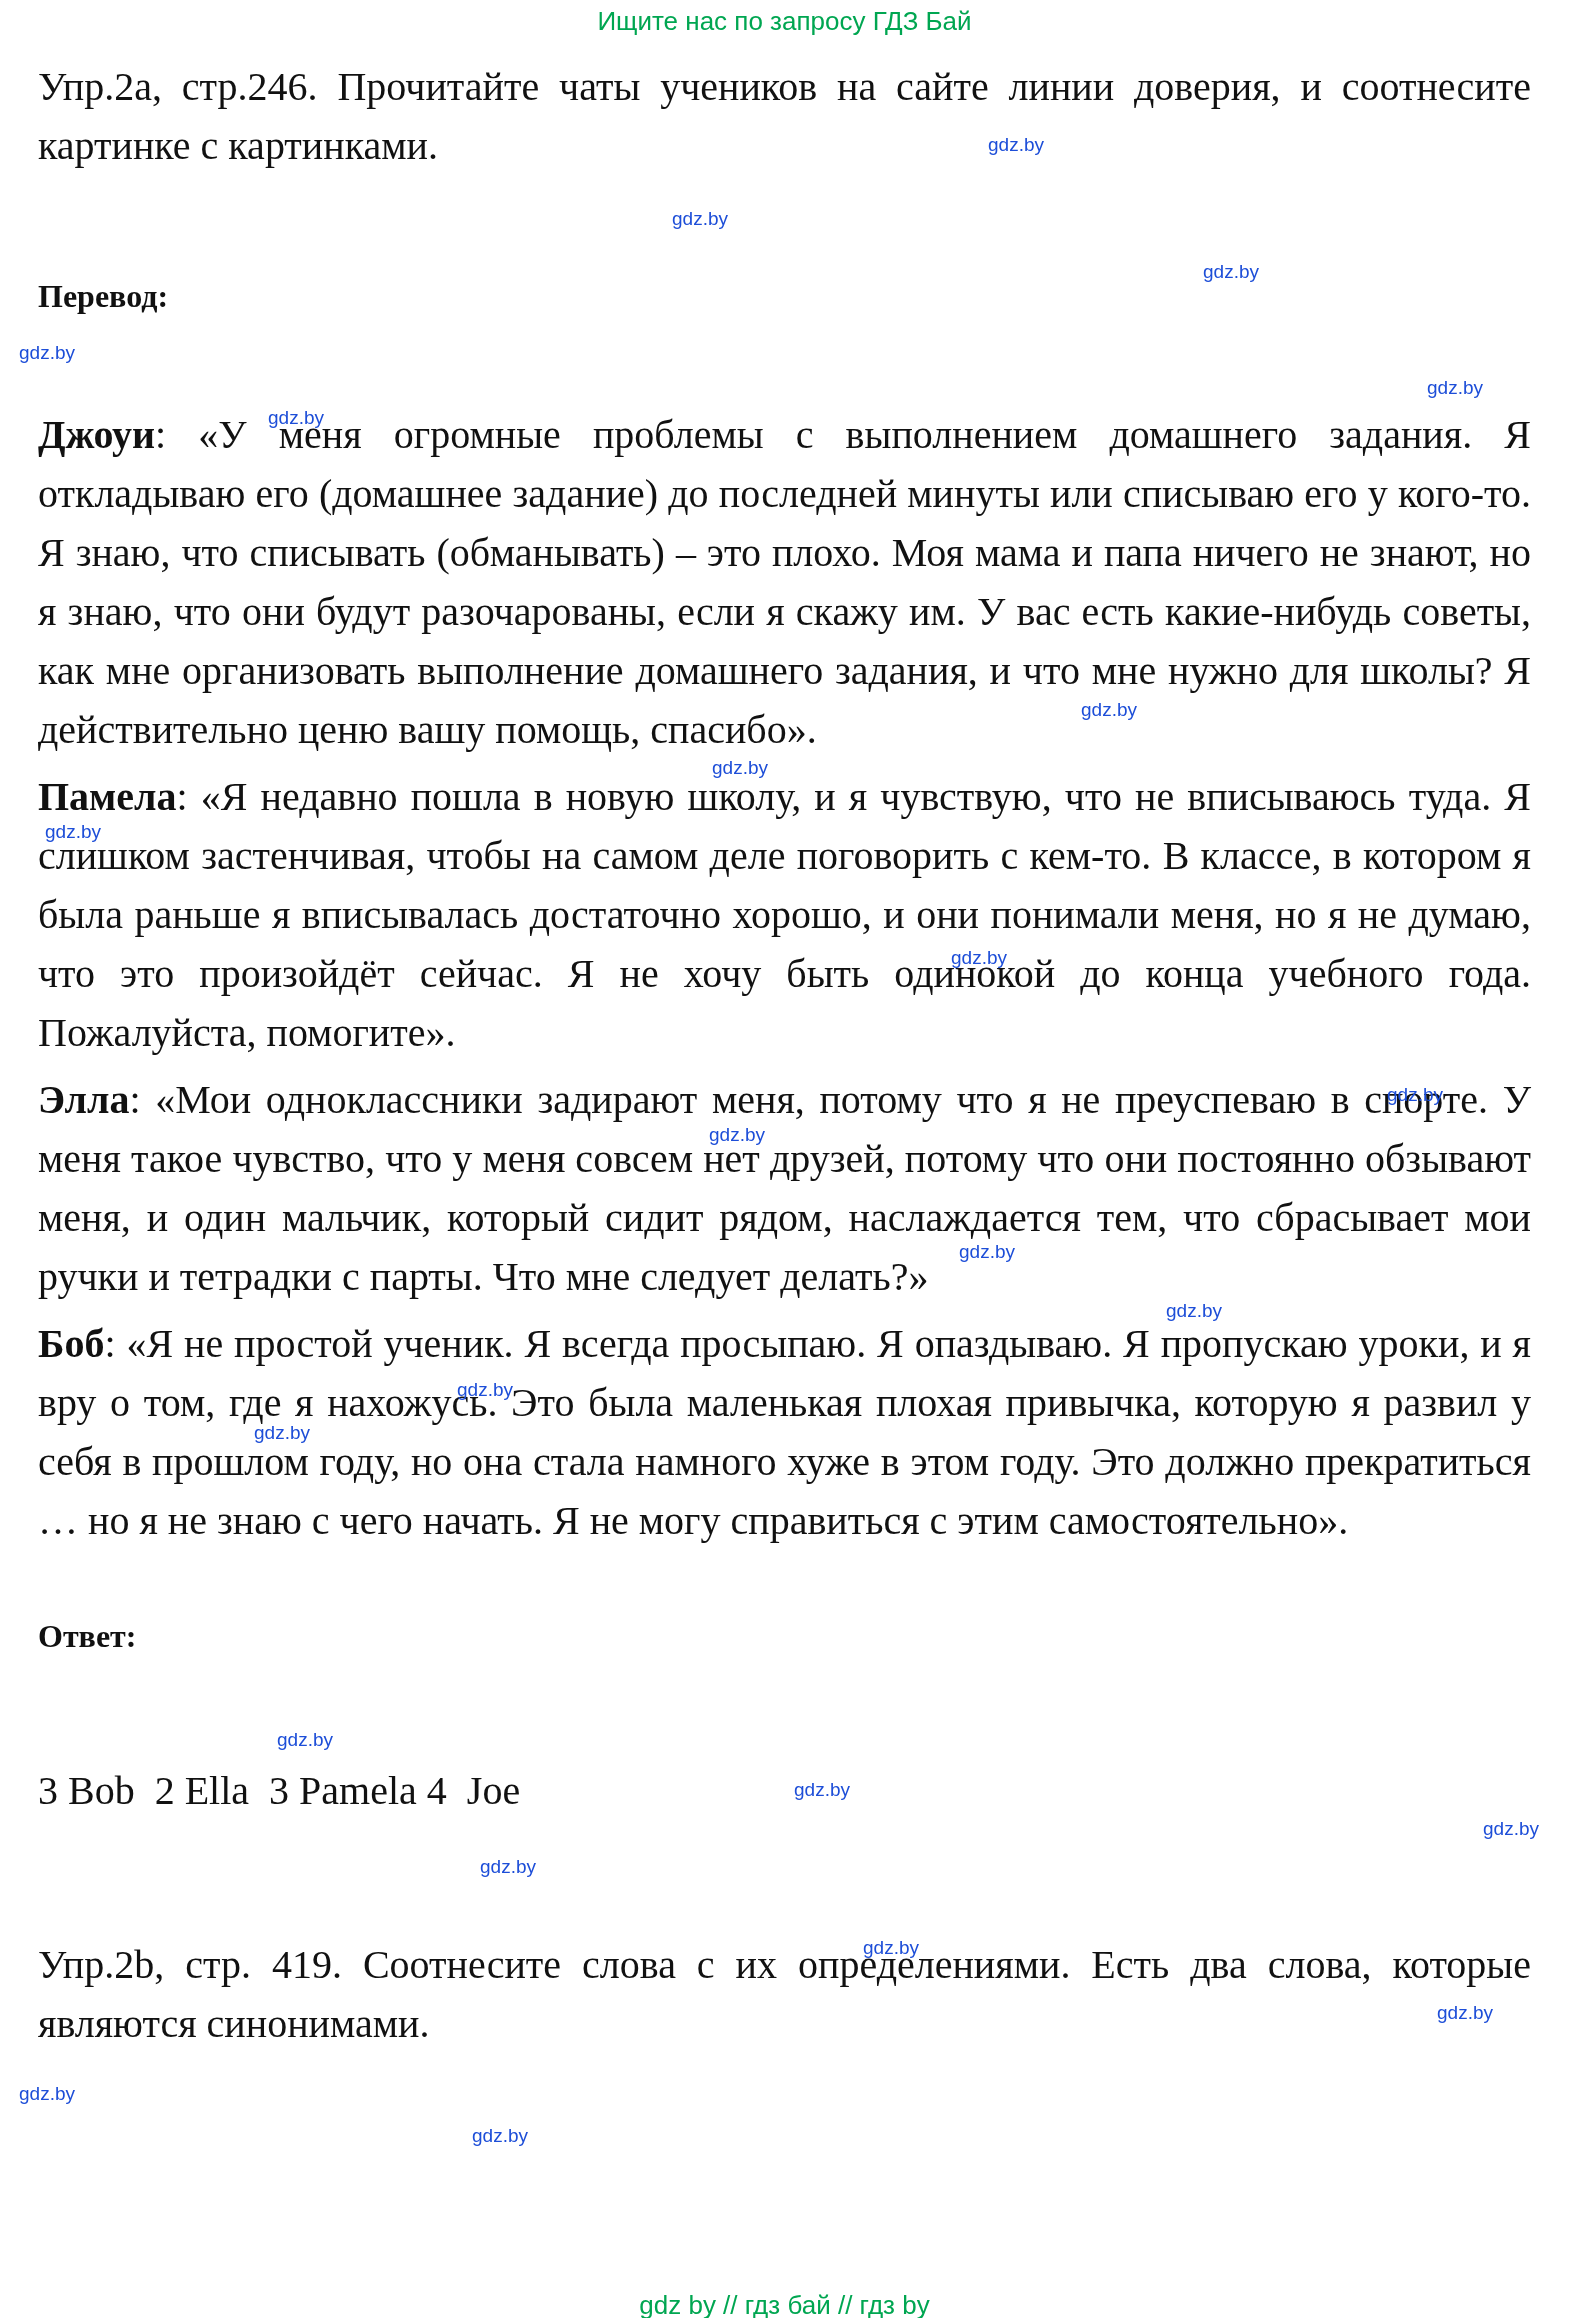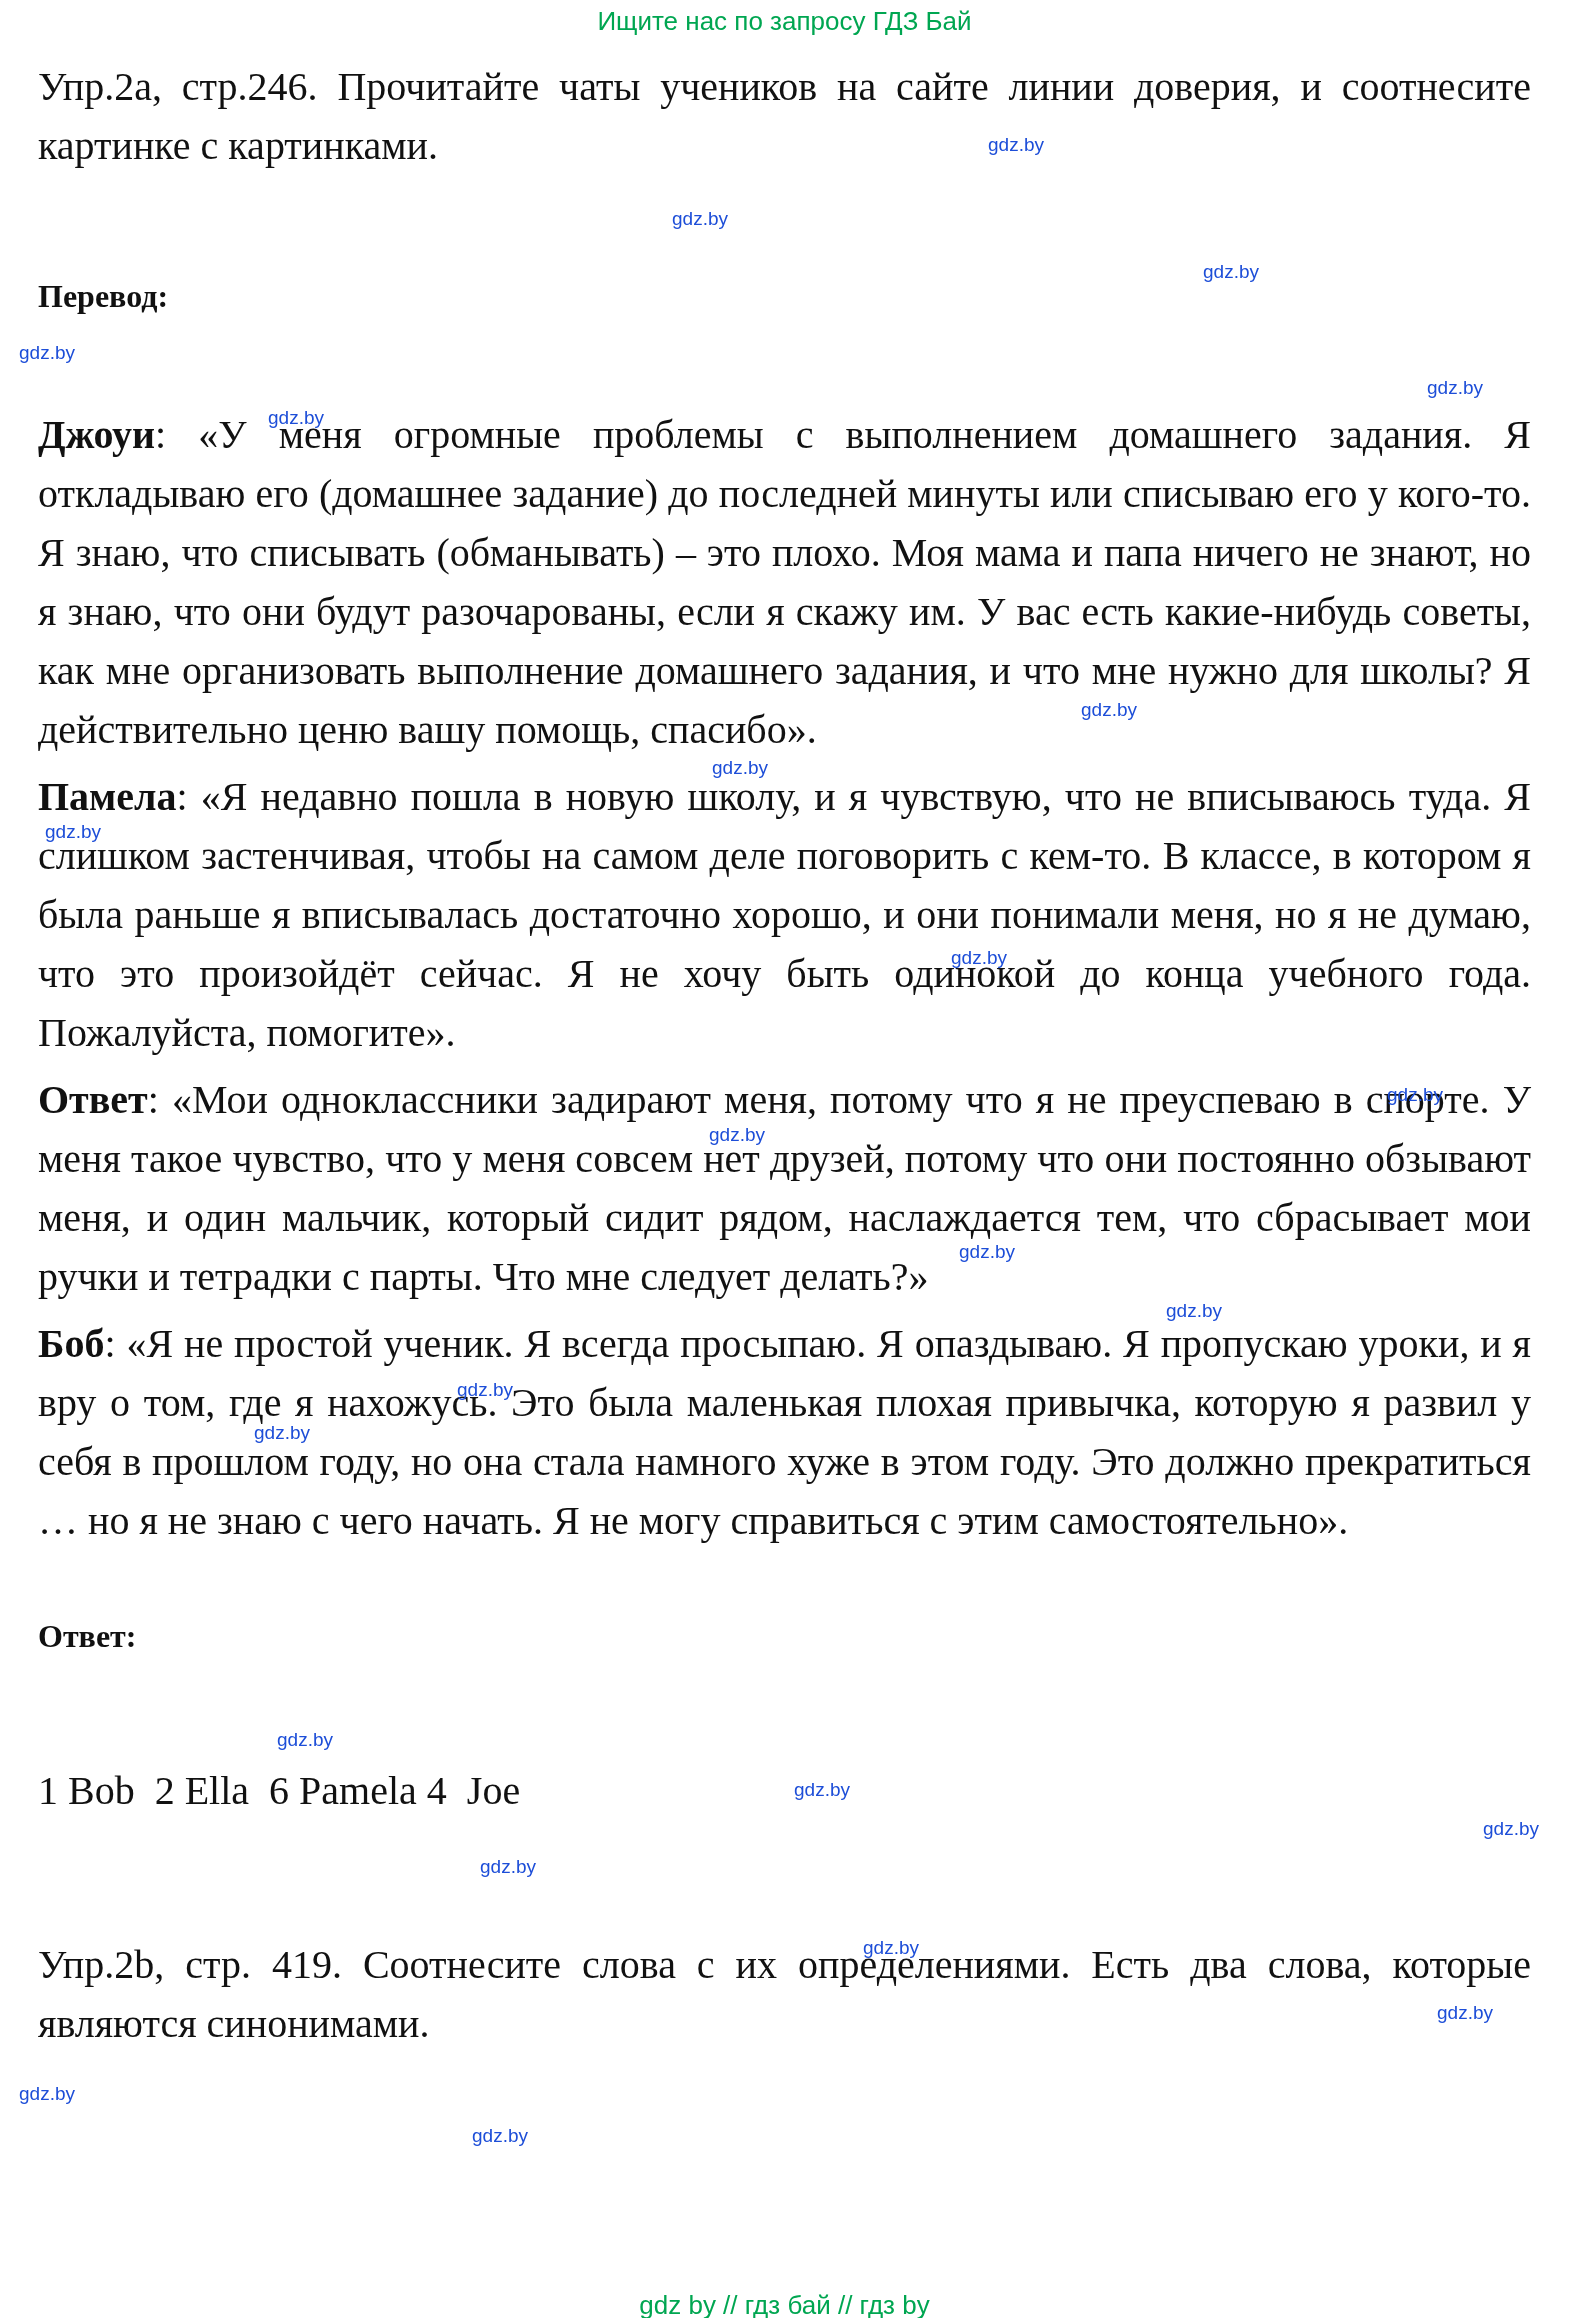--- a/index.html
+++ b/index.html
@@ -65,27 +65,27 @@
   <div class="inner">
 
     <p class="para p-ex2a">Упр.2а, стр.246. Прочитайте чаты учеников на сайте линии доверия, и соотнесите картинке с картинками.</p>
 
     <p class="heading h-perevod">Перевод:</p>
 
     <p class="para chat chat-first"><span class="chat-name">Джоуи</span><span>: «У меня огромные проблемы с выполнением домашнего задания. Я откладываю его (домашнее задание) до последней минуты или списываю его у кого-то. Я знаю, что списывать (обманывать) – это плохо. Моя мама и папа ничего не знают, но я знаю, что они будут разочарованы, если я скажу им. У вас есть какие-нибудь советы, как мне организовать выполнение домашнего задания, и что мне нужно для школы? Я действительно ценю вашу помощь, спасибо».</span></p>
 
     <p class="para chat"><span class="chat-name">Памела</span><span>: «Я недавно пошла в новую школу, и я чувствую, что не вписываюсь туда. Я слишком застенчивая, чтобы на самом деле поговорить с кем-то. В классе, в котором я была раньше я вписывалась достаточно хорошо, и они понимали меня, но я не думаю, что это произойдёт сейчас. Я не хочу быть одинокой до конца учебного года. Пожалуйста, помогите».</span></p>
 
-    <p class="para chat"><span class="chat-name">Ответ</span><span>: «Мои одноклассники задирают меня, потому что я не преуспеваю в спорте. У меня такое чувство, что у меня совсем нет друзей, потому что они постоянно обзывают меня, и один мальчик, который сидит рядом, наслаждается тем, что сбрасывает мои ручки и тетрадки с парты. Что мне следует делать?»</span></p>
+    <p class="para chat"><span class="chat-name">Элла</span><span>: «Мои одноклассники задирают меня, потому что я не преуспеваю в спорте. У меня такое чувство, что у меня совсем нет друзей, потому что они постоянно обзывают меня, и один мальчик, который сидит рядом, наслаждается тем, что сбрасывает мои ручки и тетрадки с парты. Что мне следует делать?»</span></p>
 
     <p class="para chat"><span class="chat-name">Боб</span><span>: «Я не простой ученик. Я всегда просыпаю. Я опаздываю. Я пропускаю уроки, и я вру о том, где я нахожусь. Это была маленькая плохая привычка, которую я развил у себя в прошлом году, но она стала намного хуже в этом году. Это должно прекратиться … но я не знаю с чего начать. Я не могу справиться с этим самостоятельно».</span></p>
 
     <p class="heading h-otvet">Ответ:</p>
 
-    <p class="para p-answer">1 Bob  2 Ella  6 Pamela 4  Joe</p>
+    <p class="para p-answer">3 Bob  2 Ella  3 Pamela 4  Joe</p>
 
     <p class="para p-ex2b">Упр.2b, стр. 419. Соотнесите слова с их определениями. Есть два слова, которые являются синонимами.</p>
 
   </div>
 
   <span class="wm" style="left:988px; top:134px;">gdz.by</span>
   <span class="wm" style="left:672px;  top:208px;">gdz.by</span>
   <span class="wm" style="left:1203px; top:261px;">gdz.by</span>
   <span class="wm" style="left:19px;   top:342px;">gdz.by</span>
   <span class="wm" style="left:1427px; top:377px;">gdz.by</span>

